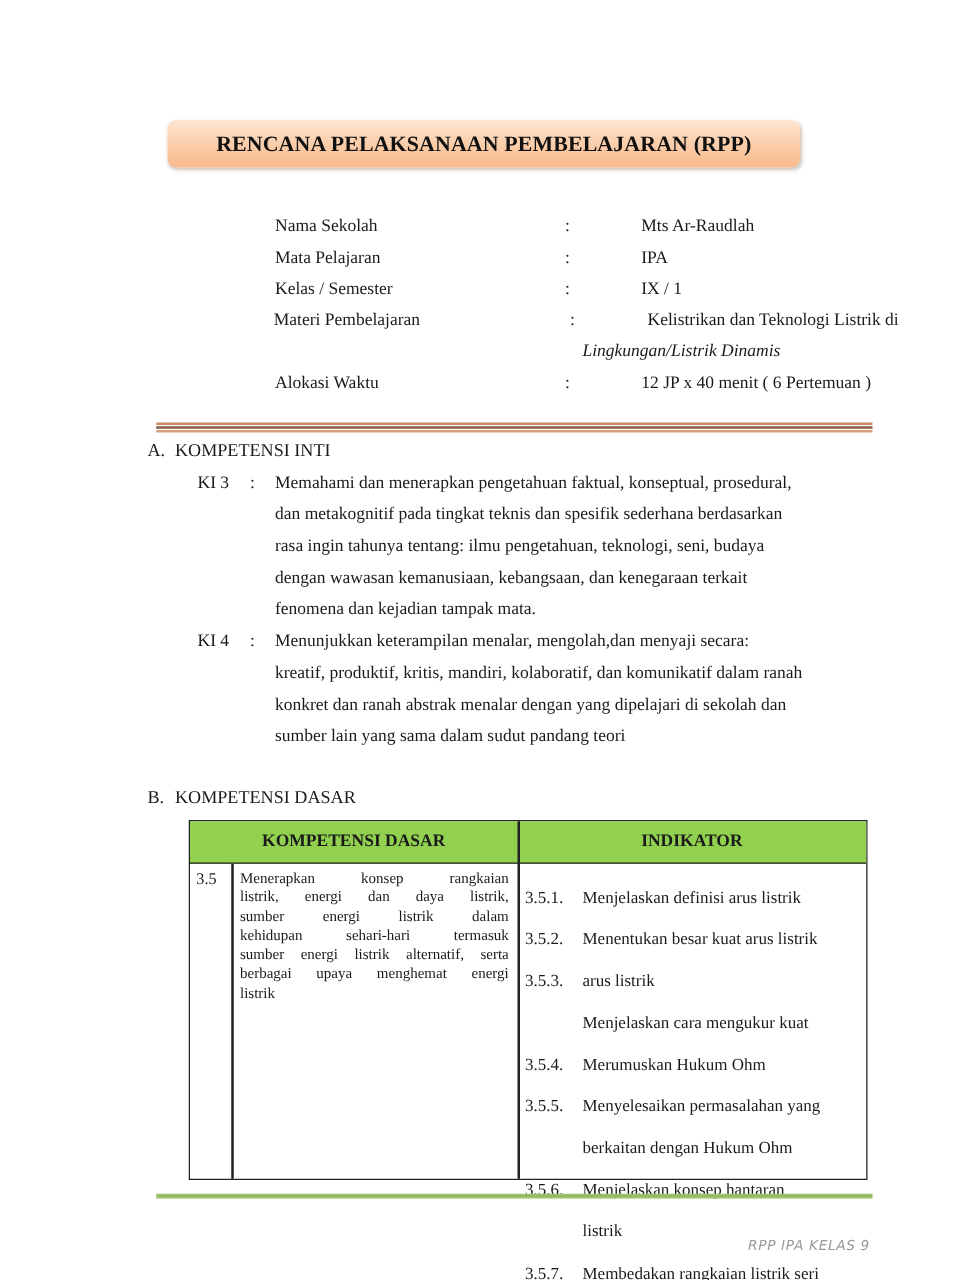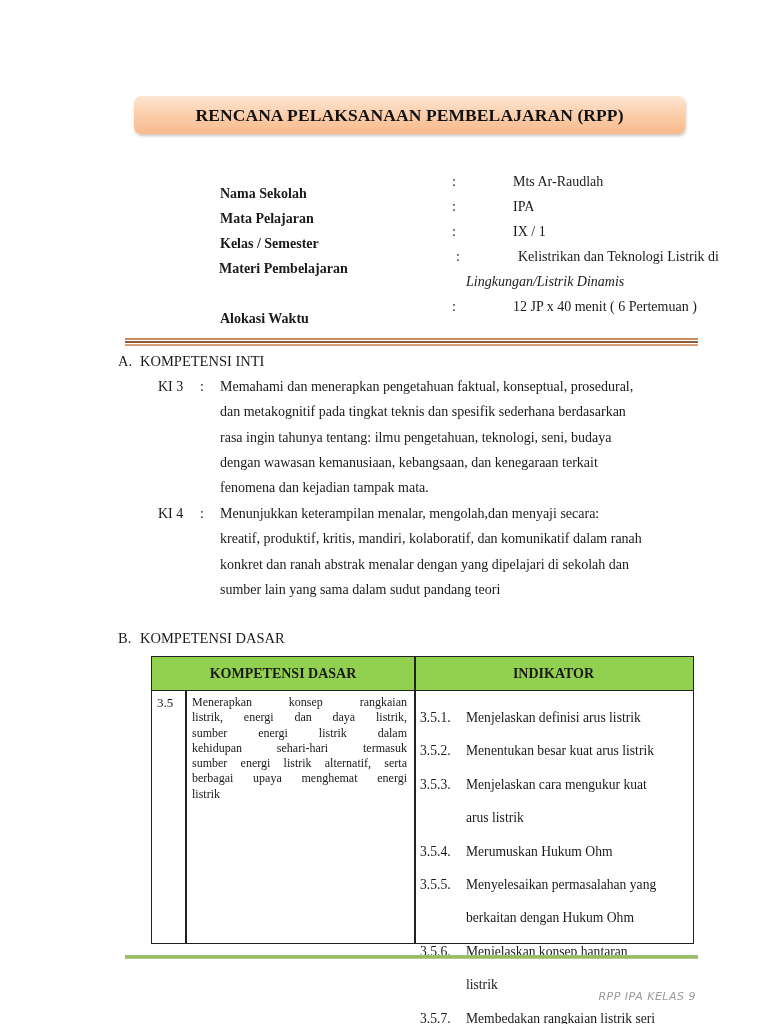--- a/index.html
+++ b/index.html
@@ -12,21 +12,21 @@
       height: 1024px;
       position: relative;
       overflow: hidden;
       font-family: "Liberation Serif", "DejaVu Serif", serif;
       color: #1a1a1a;
     }
     .title-banner {
       position: absolute;
       left: 134px;
       top: 96px;
-      width: 551px;
+      width: 506px;
       height: 38px;
       border-radius: 7px;
       background: linear-gradient(to bottom, #fde6d3 0%, #fbd0ae 45%, #f8b98c 100%);
       box-shadow: 1px 2px 3px rgba(120, 90, 70, 0.35);
       display: flex;
       align-items: center;
       justify-content: center;
     }
     .title-text {
       font-weight: bold;
@@ -40,23 +40,22 @@
       top: 174px;
       font-size: 14px;
     }
     .info-row {
       position: relative;
       height: 25px;
     }
     .info-label {
       position: absolute;
       left: 0;
-      top: 12px;
-      white-space: nowrap;
-      font-weight: bold;
+      top: 0;
+      white-space: nowrap;
     }
     .info-colon {
       position: absolute;
       left: 232px;
       top: 0;
     }
     .info-value {
       position: absolute;
       left: 245px;
       top: 0;
@@ -325,22 +324,22 @@
     <div class="ind-item">
       <span class="ind-num">3.5.1.</span>
       <span class="ind-text">Menjelaskan definisi arus listrik</span>
     </div>
     <div class="ind-item">
       <span class="ind-num">3.5.2.</span>
       <span class="ind-text">Menentukan besar kuat arus listrik</span>
     </div>
     <div class="ind-item">
       <span class="ind-num">3.5.3.</span>
+      <span class="ind-text">arus listrik</span>
       <span class="ind-text">Menjelaskan cara mengukur kuat</span>
-      <span class="ind-text">arus listrik</span>
     </div>
     <div class="ind-item">
       <span class="ind-num">3.5.4.</span>
       <span class="ind-text">Merumuskan Hukum Ohm</span>
     </div>
     <div class="ind-item">
       <span class="ind-num">3.5.5.</span>
       <span class="ind-text">Menyelesaikan permasalahan yang</span>
       <span class="ind-text">berkaitan dengan Hukum Ohm</span>
     </div>

